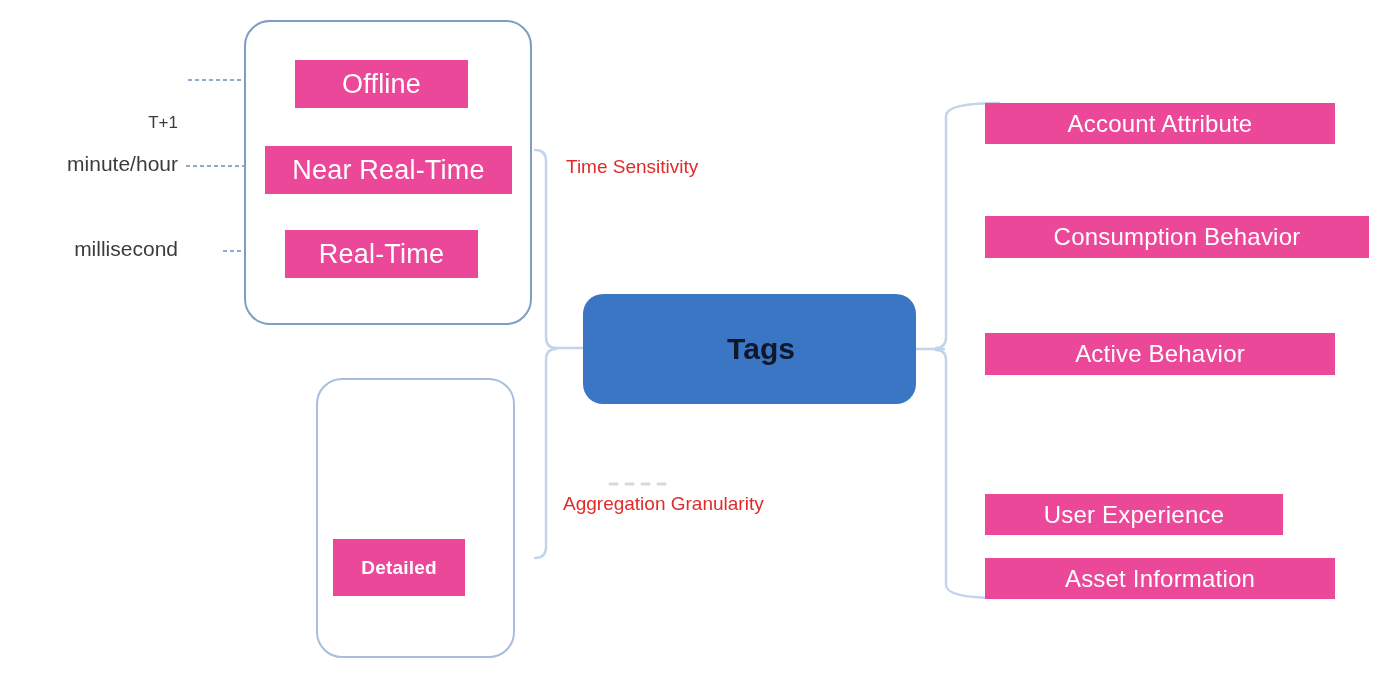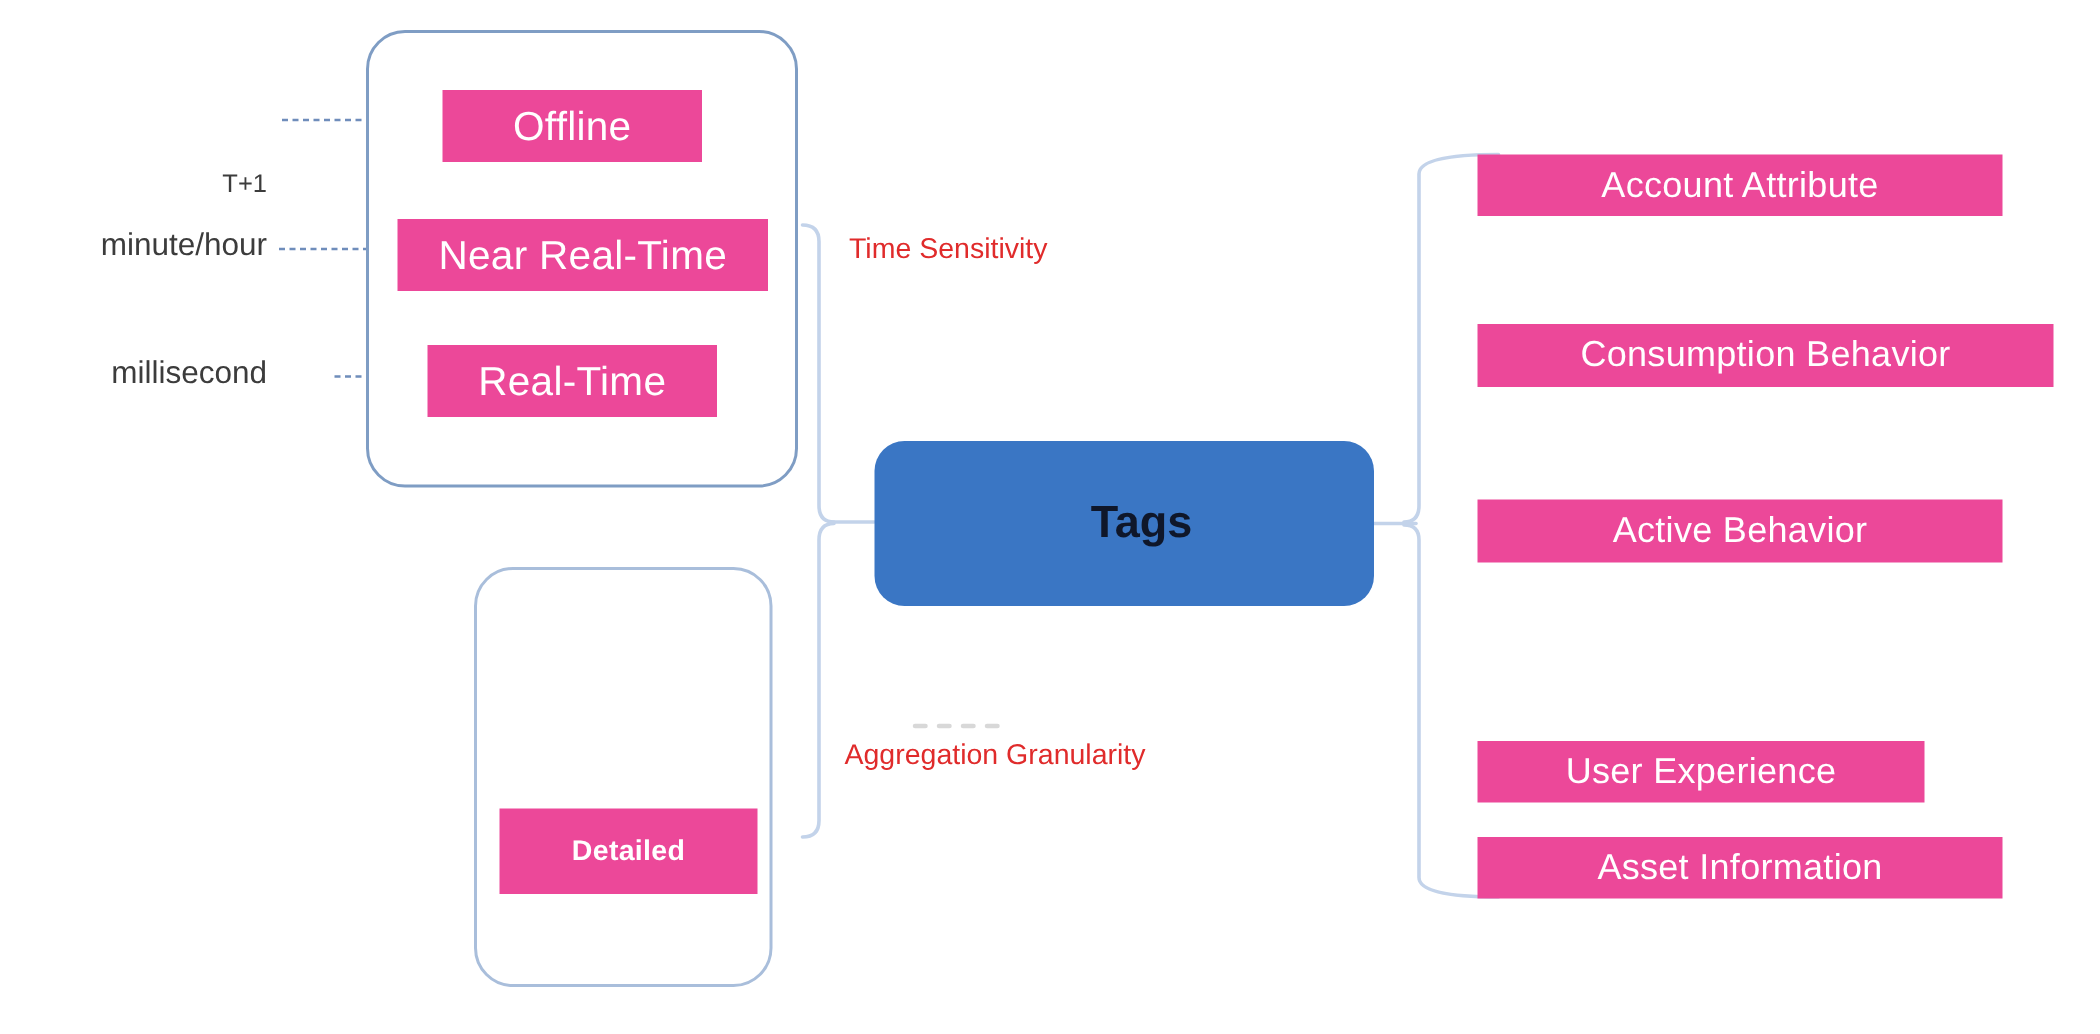--- a/index.html
+++ b/index.html
@@ -125,21 +125,21 @@
 
   <div class="chip lg" style="left:295px; top:60px; width:173px; height:48px;">Offline</div>
 
   <div class="chip lg" style="left:265px; top:146px; width:247px; height:48px;">Near Real-Time</div>
 
   <div class="chip lg" style="left:285px; top:230px; width:193px; height:48px;">Real-Time</div>
 
   <div class="group-box thin" style="left:316px; top:378px; width:199px; height:280px;"></div>
 
 
-  <div class="chip bold" style="left:333px; top:539px; width:172px; height:57px;">Detailed</div>
+  <div class="chip bold" style="left:333px; top:539px; width:132px; height:57px;">Detailed</div>
 
   <div class="branch-label" style="left:566px; top:157px;">Time Sensitivity</div>
 
   <div class="branch-label" style="left:563px; top:494px;">Aggregation Granularity</div>
 
   <div class="center-node" style="left:583px; top:294px; width:333px; height:110px;">Tags</div>
 
   <div class="chip md" style="left:985px; top:103px; width:350px; height:41px;">Account Attribute</div>
 
   <div class="chip md" style="left:985px; top:216px; width:384px; height:42px;">Consumption Behavior</div>

